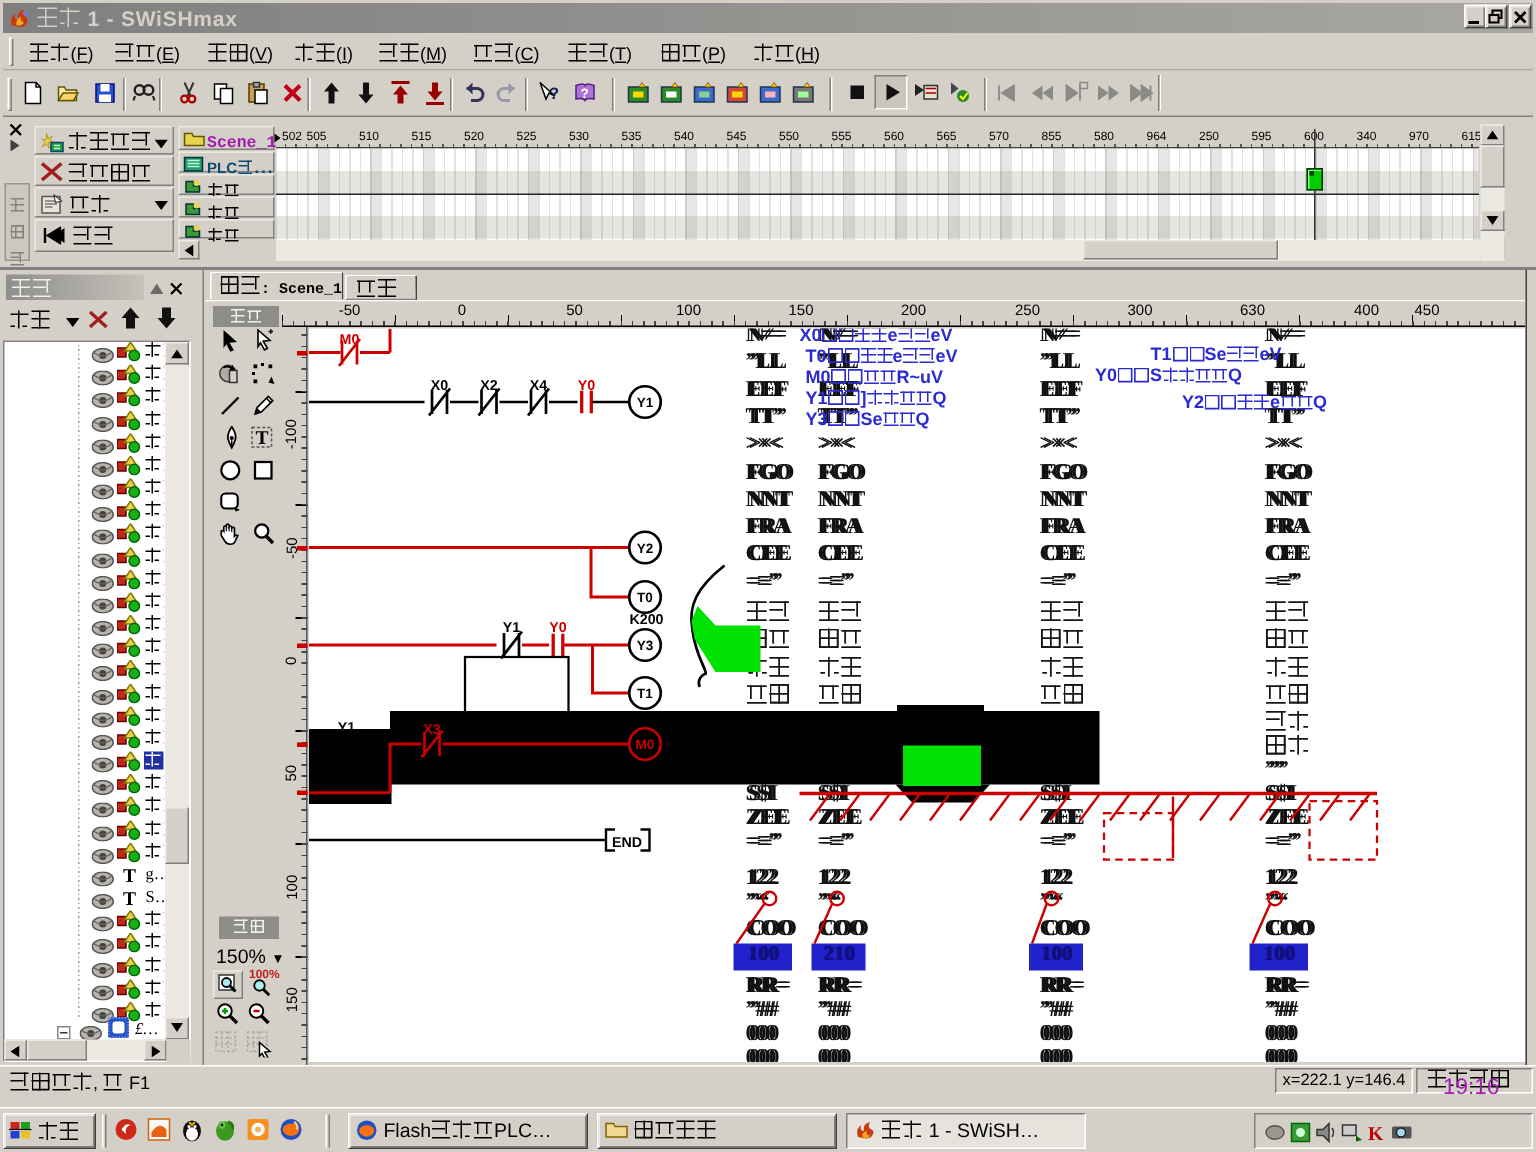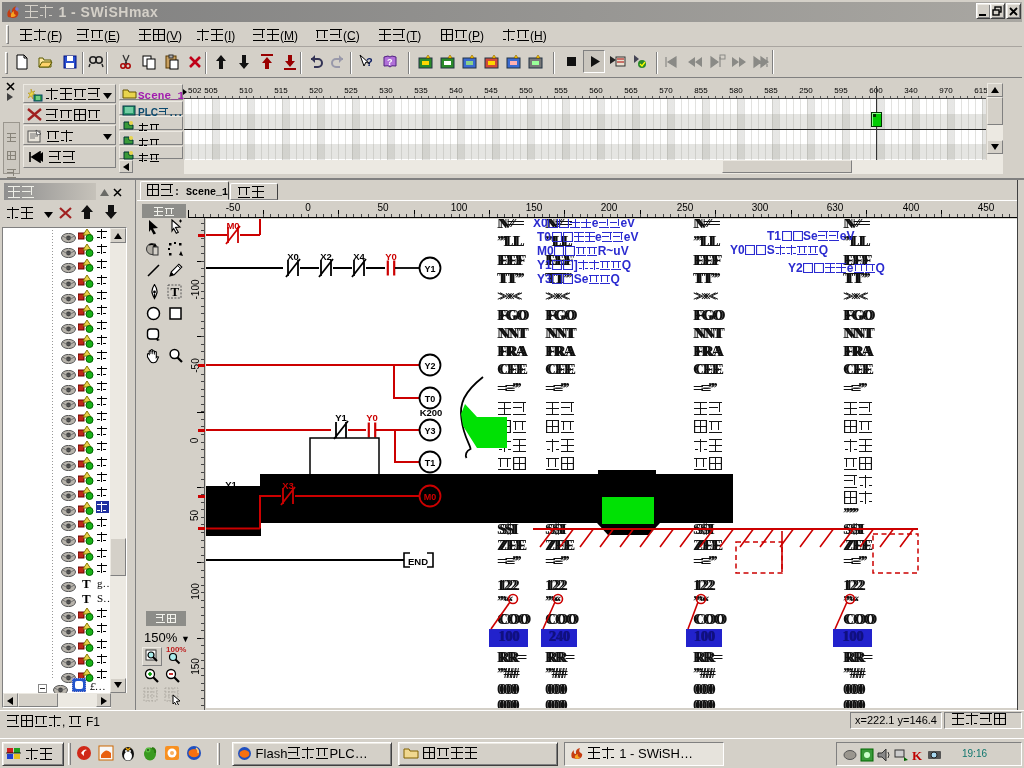--- a/index.html
+++ b/index.html
@@ -283,21 +283,21 @@
     <span class="ab" style="left:411px;top:86px;width:20px;text-align:center">535</span>
     <span class="ab" style="left:446px;top:86px;width:20px;text-align:center">540</span>
     <span class="ab" style="left:481px;top:86px;width:20px;text-align:center">545</span>
     <span class="ab" style="left:516px;top:86px;width:20px;text-align:center">550</span>
     <span class="ab" style="left:551px;top:86px;width:20px;text-align:center">555</span>
     <span class="ab" style="left:586px;top:86px;width:20px;text-align:center">560</span>
     <span class="ab" style="left:621px;top:86px;width:20px;text-align:center">565</span>
     <span class="ab" style="left:656px;top:86px;width:20px;text-align:center">570</span>
     <span class="ab" style="left:691px;top:86px;width:20px;text-align:center">855</span>
     <span class="ab" style="left:726px;top:86px;width:20px;text-align:center">580</span>
-    <span class="ab" style="left:761px;top:86px;width:20px;text-align:center">585</span>
+    <span class="ab" style="left:761px;top:86px;width:20px;text-align:center">964</span>
     <span class="ab" style="left:796px;top:86px;width:20px;text-align:center">250</span>
     <span class="ab" style="left:831px;top:86px;width:20px;text-align:center">595</span>
     <span class="ab" style="left:866px;top:86px;width:20px;text-align:center">600</span>
     <span class="ab" style="left:901px;top:86px;width:20px;text-align:center">340</span>
     <span class="ab" style="left:936px;top:86px;width:20px;text-align:center">970</span>
     <span class="ab" style="left:971px;top:86px;width:20px;text-align:center">615</span>
     <span class="ab" style="left:183px;top:89px;width:0;height:0;border-left:4px solid #000;border-top:3px solid transparent;border-bottom:3px solid transparent"></span>
     <span class="ab" style="left:188px;top:86px;white-space:nowrap">502</span>
   </div>
 <div class="ab" style="left:184px;top:99px;width:802px;height:61px;background:#fff;background-image:repeating-linear-gradient(90deg,rgba(0,0,0,0) 0 28px,rgba(120,120,110,.18) 28px 35px),repeating-linear-gradient(90deg,rgba(140,140,130,.25) 0 1px,rgba(0,0,0,0) 1px 7px);"></div>
@@ -806,21 +806,21 @@
     <span class="ab" style="left:218px;top:202px;width:30px;text-align:center">-50</span>
     <span class="ab" style="left:293px;top:202px;width:30px;text-align:center">0</span>
     <span class="ab" style="left:368px;top:202px;width:30px;text-align:center">50</span>
     <span class="ab" style="left:444px;top:202px;width:30px;text-align:center">100</span>
     <span class="ab" style="left:519px;top:202px;width:30px;text-align:center">150</span>
     <span class="ab" style="left:594px;top:202px;width:30px;text-align:center">200</span>
     <span class="ab" style="left:670px;top:202px;width:30px;text-align:center">250</span>
     <span class="ab" style="left:745px;top:202px;width:30px;text-align:center">300</span>
     <span class="ab" style="left:820px;top:202px;width:30px;text-align:center">630</span>
     <span class="ab" style="left:896px;top:202px;width:30px;text-align:center">400</span>
-    <span class="ab" style="left:971px;top:202px;width:30px;text-align:center">450</span>
+    <span class="ab" style="left:943px;top:202px;width:30px;text-align:left">450</span>
   </div>
 <div class="ab" style="left:188px;top:218px;width:17px;height:492px;background:#d4d0c8;border-right:1px solid #555;background-image:repeating-linear-gradient(0deg,#444 0 1px,transparent 1px 7.54px),repeating-linear-gradient(0deg,#000 0 1px,transparent 1px 75.35px);background-size:4px 100%,8px 100%;background-position:13px 3.5px,9px 3.6px;background-repeat:no-repeat"></div>
 <div class="ab" style="left:188px;top:274px;width:14px;height:30px;display:flex;align-items:center;justify-content:center">
     <span style="transform:rotate(-90deg);font-size:10px;color:#000">-100</span>
   </div>
 <div class="ab" style="left:188px;top:350px;width:14px;height:30px;display:flex;align-items:center;justify-content:center">
     <span style="transform:rotate(-90deg);font-size:10px;color:#000">-50</span>
   </div>
 <div class="ab" style="left:188px;top:425px;width:14px;height:30px;display:flex;align-items:center;justify-content:center">
     <span style="transform:rotate(-90deg);font-size:10px;color:#000">0</span>
@@ -936,21 +936,21 @@
 <div class="ab gt" style="left:637px;top:318px">ZEE</div>
 <div class="ab gt" style="left:637px;top:334px">=≡”</div>
 <div class="ab gt" style="left:637px;top:358px">122</div>
 <div class="ab gt" style="left:637px;top:374px">”“</div>
 <div class="ab gt" style="left:637px;top:392px">COO</div>
 <div class="ab gt" style="left:637px;top:430px">RR=</div>
 <div class="ab gt" style="left:637px;top:446px">”##</div>
 <div class="ab gt" style="left:637px;top:462px">000</div>
 <div class="ab gt" style="left:637px;top:478px">000</div>
 <div class="ab" style="left:283px;top:410px;width:39px;height:18px;background:#2222cc;color:#101080;font-weight:bold;font-size:14px;font-family:'Liberation Serif';text-align:center;text-shadow:1px 0 #101080">100</div>
-<div class="ab" style="left:335px;top:410px;width:36px;height:18px;background:#2222cc;color:#101080;font-weight:bold;font-size:14px;font-family:'Liberation Serif';text-align:center;text-shadow:1px 0 #101080">240</div>
+<div class="ab" style="left:335px;top:410px;width:36px;height:18px;background:#2222cc;color:#101080;font-weight:bold;font-size:14px;font-family:'Liberation Serif';text-align:center;text-shadow:1px 0 #101080">210</div>
 <div class="ab" style="left:480px;top:410px;width:36px;height:18px;background:#2222cc;color:#101080;font-weight:bold;font-size:14px;font-family:'Liberation Serif';text-align:center;text-shadow:1px 0 #101080">100</div>
 <div class="ab" style="left:627px;top:410px;width:39px;height:18px;background:#2222cc;color:#101080;font-weight:bold;font-size:14px;font-family:'Liberation Serif';text-align:center;text-shadow:1px 0 #101080">100</div>
 <div class="ab bt" style="left:327px;top:-3px"><b>X0</b><span class="k kb z10"></span><span class="k kb z10"></span><span class="k k1 z10"></span><span class="k k1 z10"></span>e<span class="k k4 z10"></span><span class="k k4 z10"></span>eV</div>
 <div class="ab bt" style="left:331px;top:11px"><b>T0</b><span class="k kb z10"></span><span class="k kb z10"></span><span class="k k1 z10"></span><span class="k k1 z10"></span>e<span class="k k4 z10"></span><span class="k k4 z10"></span>eV</div>
 <div class="ab bt" style="left:331px;top:25px"><b>M0</b><span class="k kb z10"></span><span class="k kb z10"></span><span class="k k5 z10"></span><span class="k k5 z10"></span>R~uV</div>
 <div class="ab bt" style="left:331px;top:39px"><b>Y1</b><span class="k kb z10"></span><span class="k kb z10"></span>]<span class="k k3 z10"></span><span class="k k3 z10"></span><span class="k k5 z10"></span><span class="k k5 z10"></span>Q</div>
 <div class="ab bt" style="left:331px;top:53px"><b>Y3</b><span class="k kb z10"></span><span class="k kb z10"></span>Se<span class="k k5 z10"></span><span class="k k5 z10"></span>Q</div>
 <div class="ab bt" style="left:561px;top:10px"><b>T1</b><span class="k kb z10"></span><span class="k kb z10"></span>Se<span class="k k4 z10"></span><span class="k k4 z10"></span>eV</div>
 <div class="ab bt" style="left:524px;top:24px"><b>Y0</b><span class="k kb z10"></span><span class="k kb z10"></span>S<span class="k k3 z10"></span><span class="k k3 z10"></span><span class="k k5 z10"></span><span class="k k5 z10"></span>Q</div>
 <div class="ab bt" style="left:582px;top:42px"><b>Y2</b><span class="k kb z10"></span><span class="k kb z10"></span><span class="k k1 z10"></span><span class="k k1 z10"></span>e<span class="k k5 z10"></span><span class="k k5 z10"></span>Q</div>
@@ -1102,12 +1102,12 @@
     <rect x="2" y="3" width="9" height="7" fill="#ccc" stroke="#333"></rect>
     <path d="M11 10l4 3-4 1z" fill="#060"></path>
   </svg>
 <svg class="ab" style="left:910px;top:747px" width="16" height="16">
     <text x="2" y="13" font-size="13" font-weight="bold" fill="#c00000" font-family="Liberation Serif">K</text>
   </svg>
 <svg class="ab" style="left:927px;top:747px" width="16" height="16">
     <rect x="1" y="4" width="13" height="8" rx="1" fill="#555"></rect>
     <circle cx="7" cy="8" r="3" fill="#a8d8f0" stroke="#222"></circle>
   </svg>
-<div class="ab" style="left:962px;top:748px;color:#0f766e;font-size:10px">19:16</div>
+<div class="ab" style="left:962px;top:716px;color:#a21caf;font-size:15px">19:16</div>
 </body></html>

